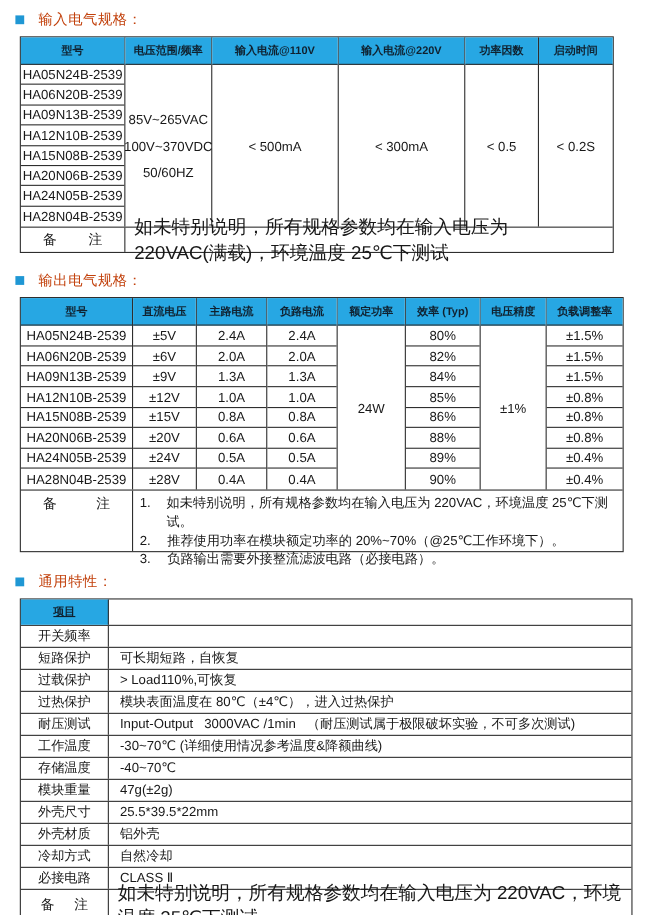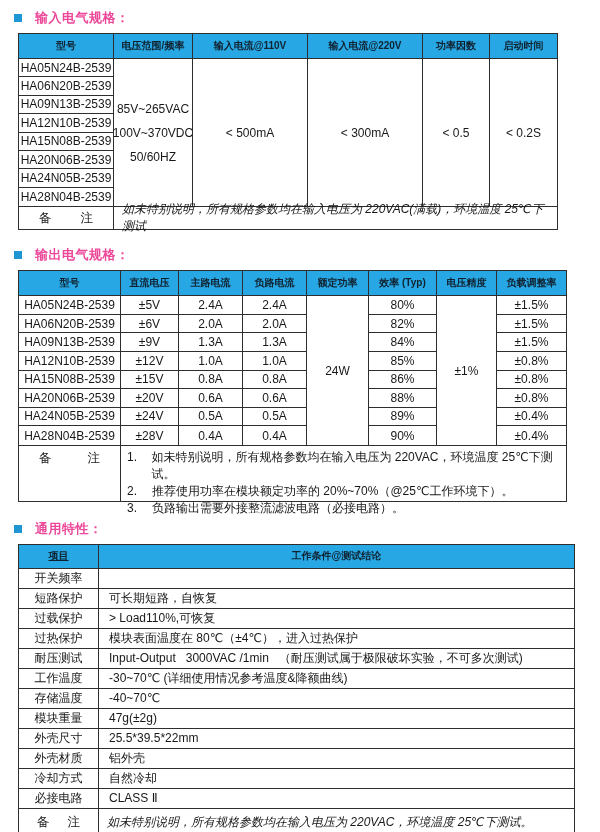--- a/index.html
+++ b/index.html
@@ -2,21 +2,21 @@
 <html><head>
 <meta charset="utf-8">
 <style>
   * { margin:0; padding:0; box-sizing:border-box; }
   html,body { width:600px; height:832px; background:#ffffff; overflow:hidden; }
   body { font-family:"Liberation Sans","DejaVu Sans",sans-serif; color:#181818; }
   .page { width:600px; height:832px; padding-top:9px; }
 
   .section-title { display:flex; align-items:center; margin:0 0 6px 14px; height:18px; }
   .section-title .bullet { width:8px; height:8px; background:#1f97d4; margin-right:13px; }
-  .section-title .title-text { color:#ec4899; font-weight:bold; font-size:13px; letter-spacing:.5px; }
+  .section-title .title-text { color:#c2410c; font-weight:normal; font-size:13px; letter-spacing:.5px; }
   .mt1 { margin-top:16px; }
   .mt2 { margin-top:18px; }
 
   .tbl { margin-left:18px; border:1.5px solid #2e2e2e; background:#fff; }
   .t1 { width:540px; }
   .t2 { width:549px; }
   .t3 { width:557px; }
 
   .cols { display:flex; }
   .col { display:flex; flex-direction:column; border-right:1.4px solid #2e2e2e; }
@@ -35,22 +35,22 @@
   .t1 .cell.merged.multi div { line-height:24px; }
 
   .note-row { display:flex; border-top:1.4px solid #2e2e2e; }
   .t1 .note-row { height:23px; }
   .t2 .note-row { height:56px; }
   .note-label { display:flex; align-items:center; justify-content:space-between;
                 border-right:1.4px solid #2e2e2e; font-size:12.5px; padding:0 20px; }
   .t1 .note-label { width:95px; }
   .t2 .note-label { width:102px; align-items:flex-start; padding-top:4px; }
   .t3 .note-label { width:80px; padding:0 18px; }
-  .note-text { flex:1; display:flex; align-items:center; font-size:12px; padding:2px 8px;
-               white-space:pre-wrap;font-style:italic; }
+  .note-text { flex:1; display:flex; align-items:center; font-size:17px; padding:2px 8px;
+               white-space:pre-wrap; }
   .note-list { flex:1; display:flex; flex-direction:column; justify-content:flex-start;
                padding:3px 6px; }
   .note-line { display:flex; font-size:12px; line-height:17px; }
   .note-line .num { width:16px; margin-right:9px; text-align:left; }
 
   
   .t1 .c0{width:95px} .t1 .c1{width:79px} .t1 .c2{width:115px}
   .t1 .c3{width:115px} .t1 .c4{width:67px} .t1 .c5{width:68px}
   
   .t2 .c0{width:102px} .t2 .c1{width:58px} .t2 .c2{width:64px} .t2 .c3{width:64px}
@@ -239,21 +239,20 @@
   </div>
 
   <div class="section-title mt2">
     <span class="bullet"></span>
     <span class="title-text">通用特性：</span>
   </div>
 
   <div class="tbl t3">
     <div class="hrow">
       <div class="hcell label">项目</div>
-      <div class="hcell value">工作条件@测试结论</div>
     </div>
     <div>
 
         <div class="row">
           <div class="cell label">开关频率</div>
         </div>
 
         <div class="row">
           <div class="cell label">短路保护</div>
           <div class="cell value">可长期短路，自恢复</div>

